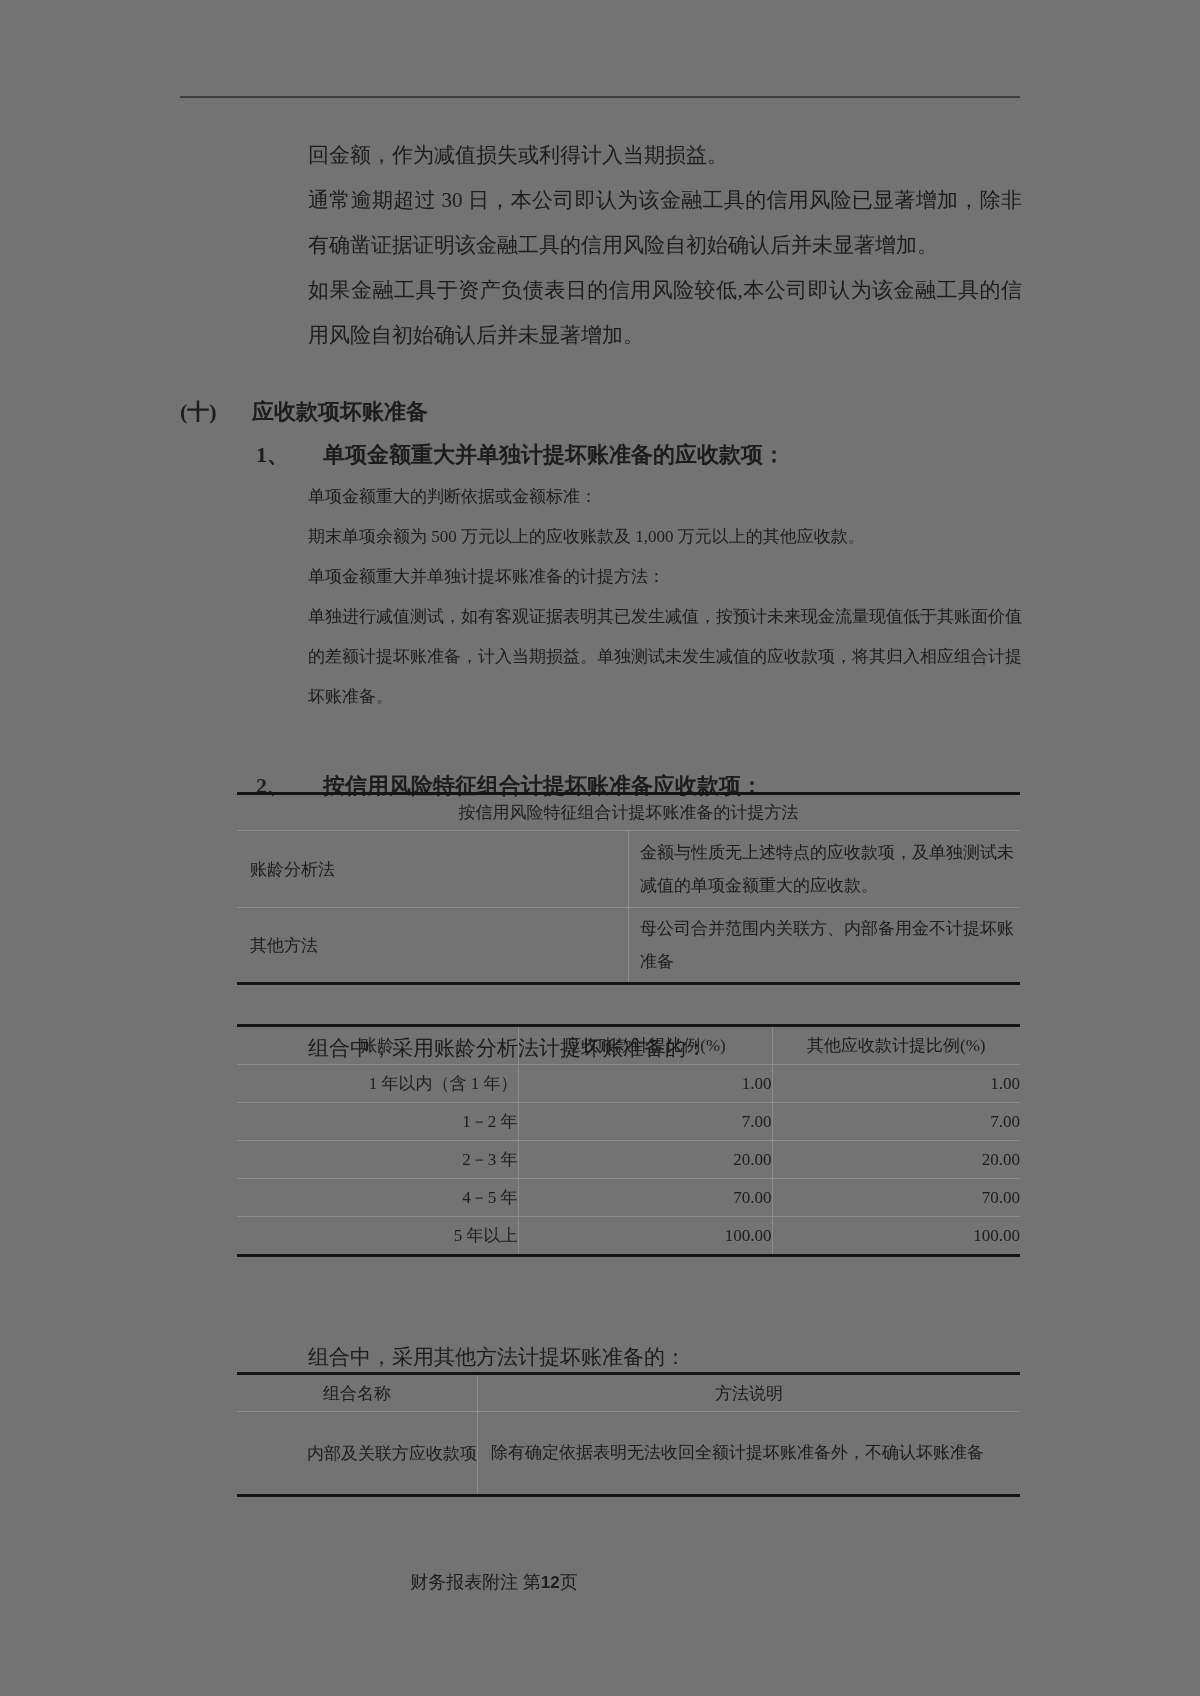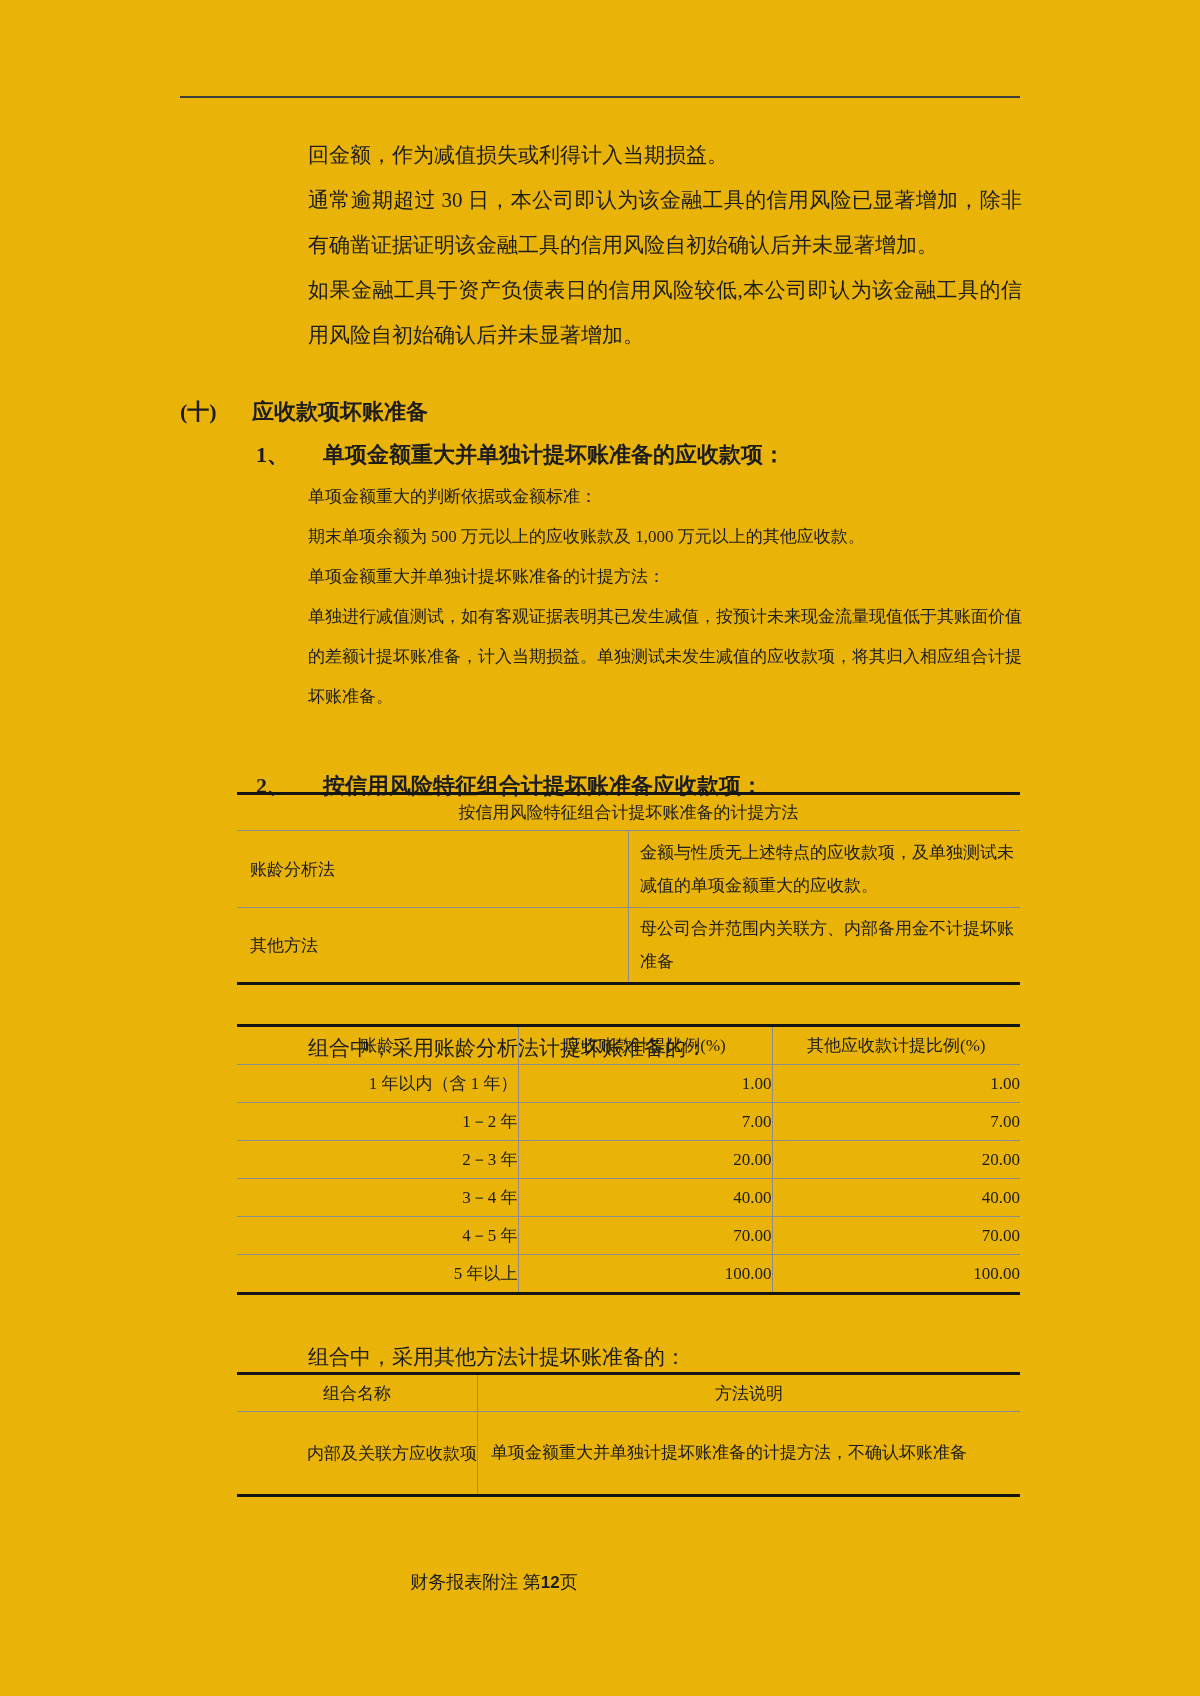--- a/index.html
+++ b/index.html
@@ -1,21 +1,21 @@
 <!DOCTYPE html>
 <html><head>
 <meta charset="utf-8">
 <style>
   html,body{margin:0;padding:0;}
   body{
     width:1200px;height:1696px;background:#ffffff;
     font-family:"Liberation Serif","DejaVu Serif",serif;
     color:#1c1c1c;
   }
-  .page{position:relative;width:1200px;height:1696px;overflow:hidden;background:#eab308;}
+  .page{position:relative;width:1200px;height:1696px;overflow:hidden;background:#737373;}
 
   .top-rule{position:absolute;left:180px;top:96px;width:840px;height:2px;background:#3e3e3e;}
 
   .intro{position:absolute;left:308px;top:133px;width:714px;font-size:21px;line-height:45px;text-align:justify;}
   .intro p{margin:0;}
 
   .sec-heading{position:absolute;left:180px;top:398px;font-size:22px;font-weight:bold;line-height:28px;white-space:nowrap;}
   .sec-heading .marker{display:inline-block;width:72px;}
 
   .sub-heading{position:absolute;left:256px;font-size:22px;font-weight:bold;line-height:28px;white-space:nowrap;}
@@ -129,25 +129,20 @@
       <td class="age">1－2 年</td>
       <td>7.00</td>
       <td>7.00</td>
     </tr>
     <tr>
       <td class="age">2－3 年</td>
       <td>20.00</td>
       <td>20.00</td>
     </tr>
     <tr>
-      <td class="age">3－4 年</td>
-      <td>40.00</td>
-      <td>40.00</td>
-    </tr>
-    <tr>
       <td class="age">4－5 年</td>
       <td>70.00</td>
       <td>70.00</td>
     </tr>
     <tr>
       <td class="age">5 年以上</td>
       <td>100.00</td>
       <td>100.00</td>
     </tr>
   </tbody>
@@ -156,20 +151,20 @@
   <div class="caption" id="other-caption">组合中，采用其他方法计提坏账准备的：</div>
 
   <table class="tbl" id="other-table">
     <tbody>
         <tr>
       <th style="width:240px">组合名称</th>
       <th>方法说明</th>
     </tr>
     <tr>
       <td class="name">内部及关联方应收款项</td>
-      <td class="desc">单项金额重大并单独计提坏账准备的计提方法，不确认坏账准备</td>
+      <td class="desc">除有确定依据表明无法收回全额计提坏账准备外，不确认坏账准备</td>
     </tr>
   </tbody>
     </table>
 
   <div class="footer"><span>财务报表附注 第</span><span class="num">12</span><span>页</span></div>
 
 </div>
 
 </body></html>

